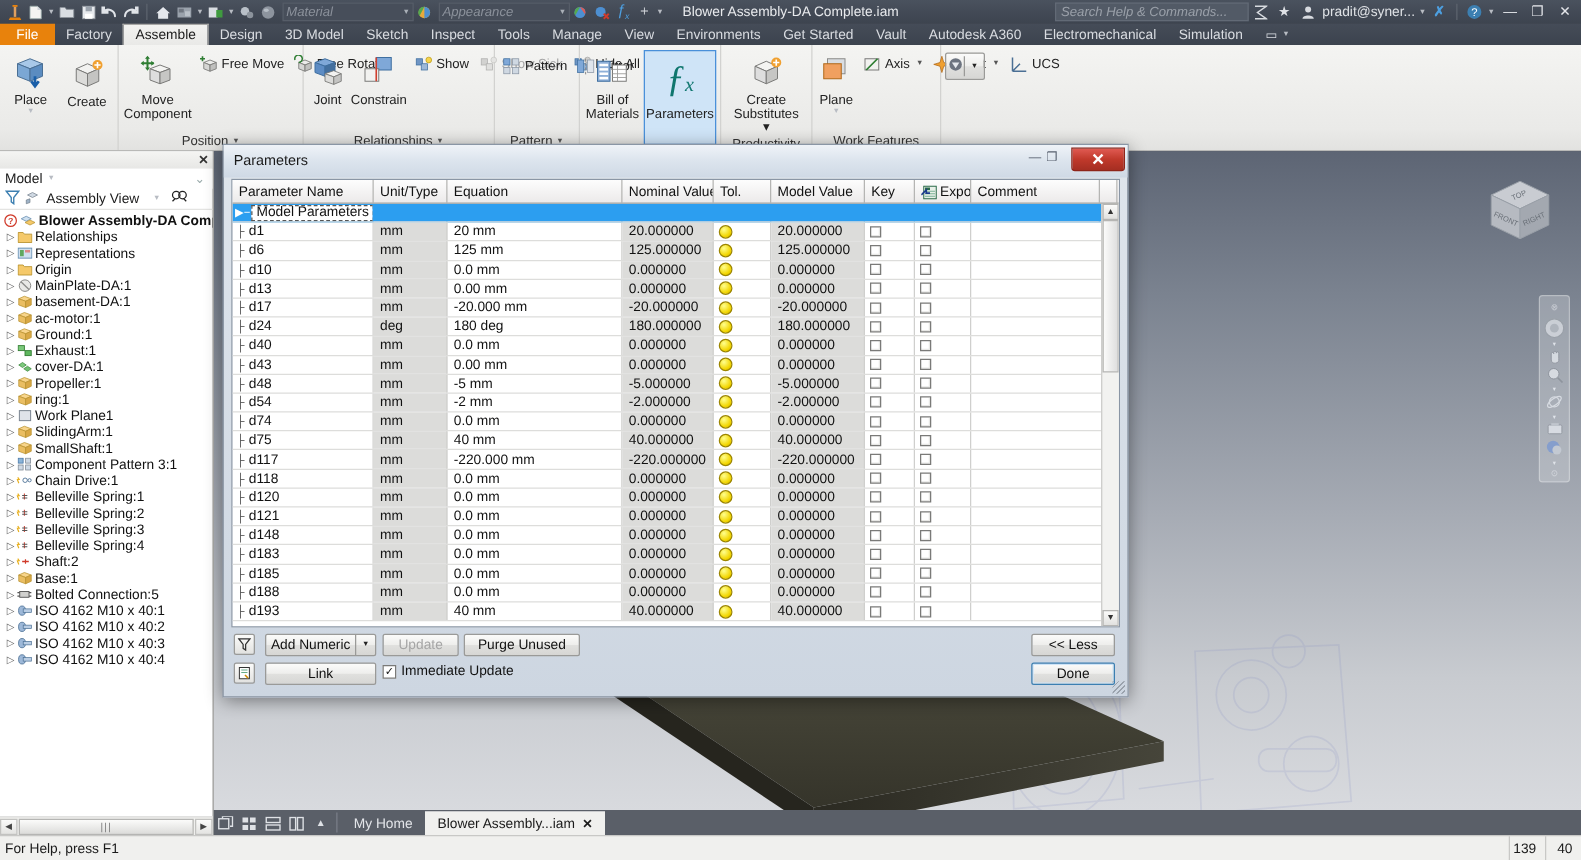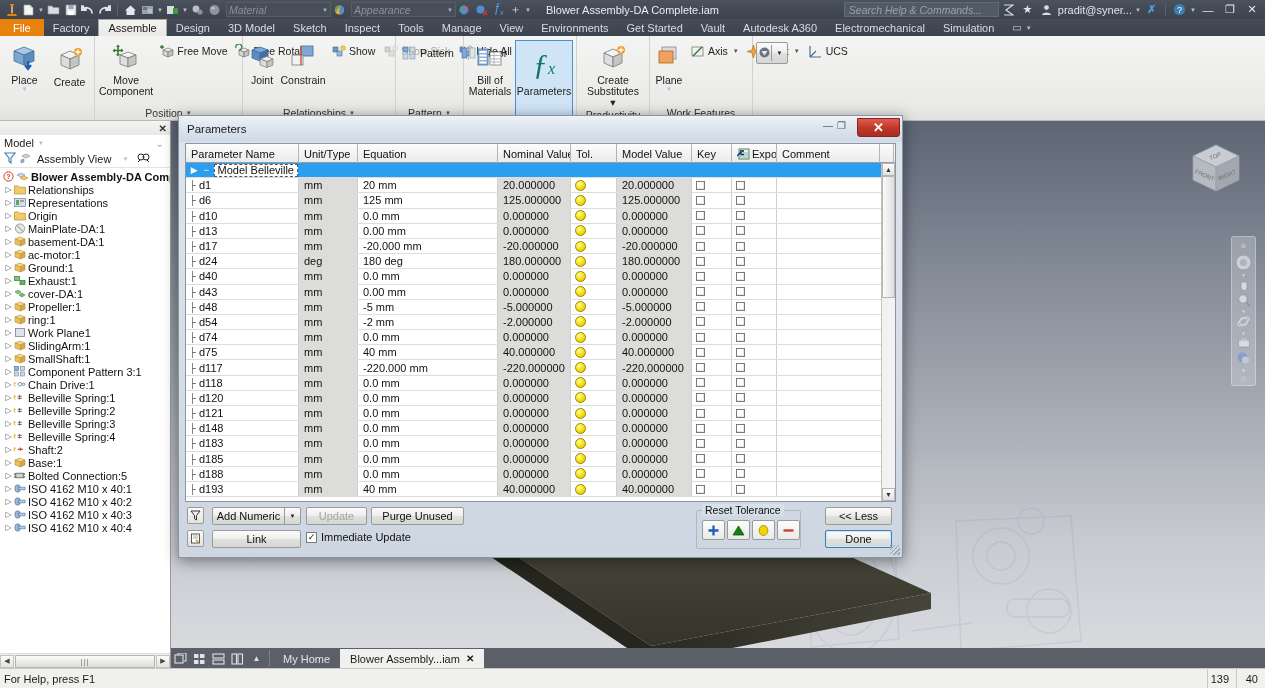--- a/index.html
+++ b/index.html
@@ -1357,21 +1357,21 @@
             <span>Comment</span>
           </div>
           <div class="gh" style="flex: 0 0 14px;"></div>
         </div>
       <div class="grid-body">
         <div class="grid-rows" id="grid-rows">
             <div class="grow group">
               <div class="gc" style="flex:0 0 113px;padding-left:2px;">
                 <span class="tick" style="color:#fff;">▶</span>
                 <span class="tick" style="color:#fff;">−</span>
-                <span class="group-label">Model Belleville</span>
+                <span class="group-label">Model Parameters</span>
               </div>
               <div class="gc" style="flex:0 0 59px;"></div>
               <div class="gc" style="flex:0 0 140px;"></div>
               <div class="gc" style="flex:0 0 73px;"></div>
               <div class="gc" style="flex:0 0 46px;"></div>
               <div class="gc" style="flex:0 0 75px;"></div>
               <div class="gc" style="flex:0 0 40px;"></div>
               <div class="gc" style="flex:0 0 45px;"></div>
               <div class="gc" style="flex:0 0 103px;"></div>
             </div>
@@ -2042,45 +2042,20 @@
           </svg>
       </div>
       <div class="fbtn" style="position:absolute;left:33px;top:28px;width:89px;">
         <span>Link</span>
       </div>
       <div class="chk-inline" style="position:absolute;left:127px;top:29px;">
         <span class="chk-on">✓</span>
         <span>Immediate Update</span>
       </div>
 
-      <div class="group-box" style="left:517px;top:8px;width:105px;height:39px;">
-        <span class="gtitle">Reset Tolerance</span>
-        <div style="display:flex;gap:2px;padding:9px 0 0 5px;">
-          <div class="tolbtn">
-            <svg width="13" height="13" viewBox="0 0 13 13">
-                <path d="M6.5 1.5 V11.5 M1.5 6.5 H11.5" stroke="#1f5fc0" stroke-width="2.3"></path>
-              </svg>
-          </div>
-          <div class="tolbtn">
-            <svg width="13" height="13" viewBox="0 0 13 13">
-                <path d="M6.5 2 L12 11 L1 11 Z" fill="#1a7d1a" stroke="#0d5c0d" stroke-width=".8"></path>
-              </svg>
-          </div>
-          <div class="tolbtn">
-            <svg width="13" height="13" viewBox="0 0 13 13">
-                <ellipse cx="6.5" cy="6.5" rx="4.4" ry="5" fill="#f2d500" stroke="#9c8600" stroke-width=".8"></ellipse>
-              </svg>
-          </div>
-          <div class="tolbtn">
-            <svg width="13" height="13" viewBox="0 0 13 13">
-                <path d="M1.5 6.5 H11.5" stroke="#d03a2a" stroke-width="2.3"></path>
-              </svg>
-          </div>
-        </div>
-      </div>
 
       <div class="fbtn" style="position:absolute;right:10px;top:5px;width:67px;">
         <span>&lt;&lt; Less</span>
       </div>
       <div class="fbtn primary" style="position:absolute;right:10px;top:28px;width:67px;">
         <span>Done</span>
       </div>
 
       <div class="resize-grip"></div>
     </div>

